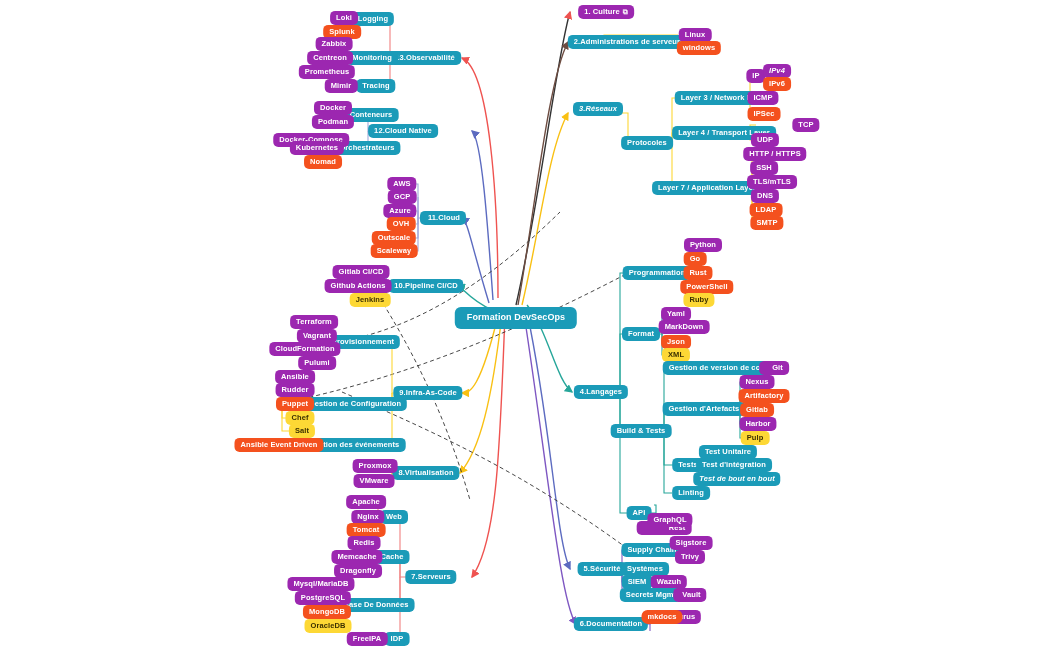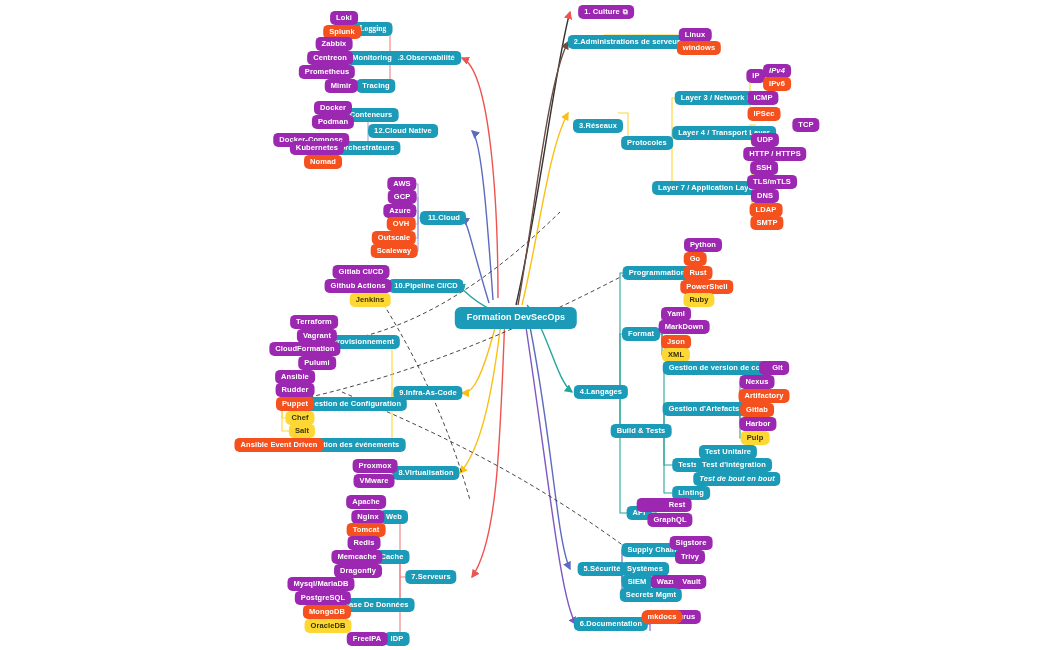--- a/index.html
+++ b/index.html
@@ -217,21 +217,21 @@
 </svg>
 
 <div class="node n-hub" style="left:516px;top:318px;">Formation DevSecOps</div>
 
 <div class="node n-purple" style="left:606px;top:12px;"><span>1. Culture</span><span class="ext">⧉</span></div>
 
 <div class="node n-blue" style="left:629px;top:42px;">2.Administrations de serveurs</div>
 <div class="node n-purple" style="left:695px;top:35px;">Linux</div>
 <div class="node n-orange" style="left:699px;top:48px;">windows</div>
 
-<div class="node n-blue" style="left:598px;top:126px;">3.Réseaux</div>
+<div class="node n-blue" style="left:598px;top:109px;font-style:italic;">3.Réseaux</div>
 <div class="node n-blue" style="left:647px;top:143px;">Protocoles</div>
 <div class="node n-blue" style="left:724px;top:98px;">Layer 3 / Network Layer</div>
 <div class="node n-blue" style="left:724px;top:133px;">Layer 4 / Transport Layer</div>
 <div class="node n-blue" style="left:707px;top:188px;">Layer 7 / Application Layer</div>
 <div class="node n-purple" style="left:756px;top:76px;">IP</div>
 <div class="node n-purple" style="left:777px;top:71px;font-style:italic;">IPv4</div>
 <div class="node n-orange" style="left:777px;top:84px;">IPv6</div>
 <div class="node n-purple" style="left:763px;top:98px;">ICMP</div>
 <div class="node n-orange" style="left:764px;top:114px;">IPSec</div>
 <div class="node n-purple" style="left:765px;top:125px;margin-left:41px;">TCP</div>
@@ -263,32 +263,32 @@
 <div class="node n-orange" style="left:764px;top:396px;">Artifactory</div>
 <div class="node n-orange" style="left:757px;top:410px;">Gitlab</div>
 <div class="node n-purple" style="left:758px;top:424px;">Harbor</div>
 <div class="node n-yellow" style="left:755px;top:438px;">Pulp</div>
 <div class="node n-blue" style="left:688px;top:465px;">Tests</div>
 <div class="node n-blue" style="left:728px;top:452px;">Test Unitaire</div>
 <div class="node n-blue" style="left:734px;top:465px;">Test d'intégration</div>
 <div class="node n-blue" style="left:737px;top:479px;font-style:italic;">Test de bout en bout</div>
 <div class="node n-blue" style="left:691px;top:493px;">Linting</div>
 <div class="node n-blue" style="left:639px;top:513px;">API</div>
-<div class="node n-purple" style="left:664px;top:505px;padding-left:32px;">Rest</div>
+<div class="node n-purple" style="left:664px;top:528px;padding-left:32px;">Rest</div>
 <div class="node n-purple" style="left:670px;top:520px;">GraphQL</div>
 
 <div class="node n-blue" style="left:602px;top:569px;">5.Sécurité</div>
 <div class="node n-blue" style="left:652px;top:550px;">Supply Chain</div>
 <div class="node n-purple" style="left:691px;top:543px;">Sigstore</div>
 <div class="node n-purple" style="left:690px;top:557px;">Trivy</div>
 <div class="node n-blue" style="left:645px;top:569px;">Systèmes</div>
 <div class="node n-blue" style="left:637px;top:582px;">SIEM</div>
 <div class="node n-purple" style="left:669px;top:582px;">Wazuh</div>
 <div class="node n-blue" style="left:651px;top:595px;">Secrets Mgmt</div>
-<div class="node n-purple" style="left:690px;top:582px;padding-left:9px;">Vault</div>
+<div class="node n-purple" style="left:690px;top:595px;padding-left:9px;">Vault</div>
 
 <div class="node n-blue" style="left:611px;top:624px;">6.Documentation</div>
 <div class="node n-purple" style="left:673px;top:617px;">Docusaurus</div>
 <div class="node n-orange" style="left:662px;top:617px;border-radius:6px;">mkdocs</div>
 
 <div class="node n-blue" style="left:431px;top:577px;">7.Serveurs</div>
 <div class="node n-blue" style="left:394px;top:517px;">Web</div>
 <div class="node n-purple" style="left:366px;top:502px;">Apache</div>
 <div class="node n-purple" style="left:368px;top:517px;">Nginx</div>
 <div class="node n-orange" style="left:366px;top:530px;">Tomcat</div>
@@ -339,21 +339,21 @@
 <div class="node n-blue" style="left:403px;top:131px;">12.Cloud Native</div>
 <div class="node n-blue" style="left:371px;top:115px;">Conteneurs</div>
 <div class="node n-purple" style="left:333px;top:108px;">Docker</div>
 <div class="node n-purple" style="left:333px;top:122px;">Podman</div>
 <div class="node n-blue" style="left:367px;top:148px;">Orchestrateurs</div>
 <div class="node n-purple" style="left:311px;top:140px;">Docker-Compose</div>
 <div class="node n-purple" style="left:317px;top:148px;">Kubernetes</div>
 <div class="node n-orange" style="left:323px;top:162px;">Nomad</div>
 
 <div class="node n-blue" style="left:425px;top:58px;">13.Observabilité</div>
-<div class="node n-blue" style="left:373px;top:29px;font-family:Liberation Serif, serif;">Logging</div>
+<div class="node n-blue" style="left:373px;top:19px;">Logging</div>
 <div class="node n-purple" style="left:344px;top:18px;">Loki</div>
 <div class="node n-orange" style="left:342px;top:32px;">Splunk</div>
 <div class="node n-blue" style="left:372px;top:58px;">Monitoring</div>
 <div class="node n-purple" style="left:334px;top:44px;">Zabbix</div>
 <div class="node n-purple" style="left:330px;top:58px;">Centreon</div>
 <div class="node n-purple" style="left:327px;top:72px;">Prometheus</div>
 <div class="node n-blue" style="left:376px;top:86px;">Tracing</div>
 <div class="node n-purple" style="left:341px;top:86px;">Mimir</div>
 
 </div>

